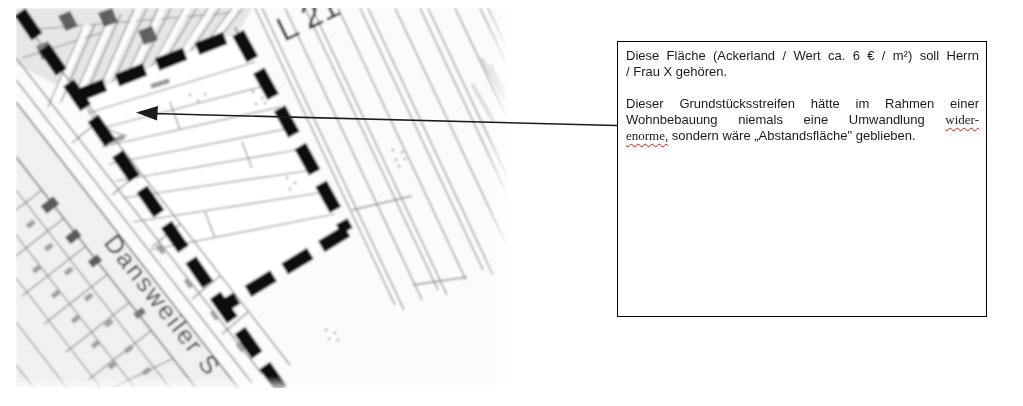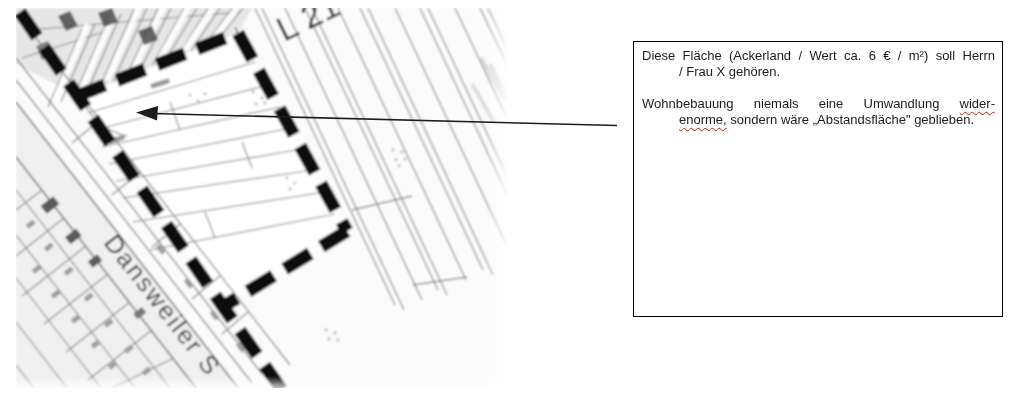--- a/index.html
+++ b/index.html
@@ -1,29 +1,29 @@
 <!DOCTYPE html>
 <html><head>
 <meta charset="utf-8">
 <style>
   html,body{margin:0;padding:0;background:#ffffff;}
   #page{position:relative;width:1023px;height:406px;background:#ffffff;overflow:hidden;
         font-family:"Liberation Sans",sans-serif;}
   #map-svg{position:absolute;left:0;top:0;}
   .maptext{font-family:"Liberation Sans",sans-serif;fill:#2b2b2b;}
-  .note-box{position:absolute;left:633px;top:41px;width:370px;height:276px;
+  .note-box{position:absolute;left:617px;top:41px;width:370px;height:276px;
             box-sizing:border-box;border:1px solid #000000;background:#ffffff;
             padding:6px 7px 0 8px;color:#1c1c1c;font-size:13px;line-height:16px;}
   .para{margin:0 0 16px 0;}
   .line{text-align:justify;}
   .line.just{text-align-last:justify;}
-  .line.last{text-align:left;text-align-last:left;margin-left:37px;}
+  .line.last{text-align:left;text-align-last:left;}
   .squiggle{text-decoration-line:underline;text-decoration-style:wavy;
             text-decoration-color:#dd1100;text-decoration-thickness:1px;
-            text-underline-offset:3px;}
+            text-underline-offset:3px;font-family:Liberation Serif, serif;}
 </style>
 </head>
 <body>
 
 <div id="page">
 
   <svg id="map-svg" width="1023" height="406" viewBox="0 0 1023 406">
     <defs>
       <filter id="scanblur" x="-5%" y="-5%" width="110%" height="110%">
         <feGaussianBlur stdDeviation="0.8"></feGaussianBlur>
@@ -223,19 +223,20 @@
     </g>
   </svg>
 
   <div class="note-box">
     <div>
         <div class="para">
           <div class="line just"><span>Diese Fläche (Ackerland / Wert ca. 6 € / m²) soll Herrn</span></div>
           <div class="line last"><span>/ Frau X gehören.</span></div>
         </div>
         <div class="para">
+          <div class="line just"><span>Dieser Grundstücksstreifen hätte im Rahmen einer</span></div>
           <div class="line just"><span>Wohnbebauung niemals eine Umwandlung </span><span class="squiggle">wider-</span></div>
           <div class="line last"><span class="squiggle">enorme,</span><span> sondern wäre „Abstandsfläche" geblieben.</span></div>
         </div>
       </div>
   </div>
 
 </div>
 
 </body></html>

